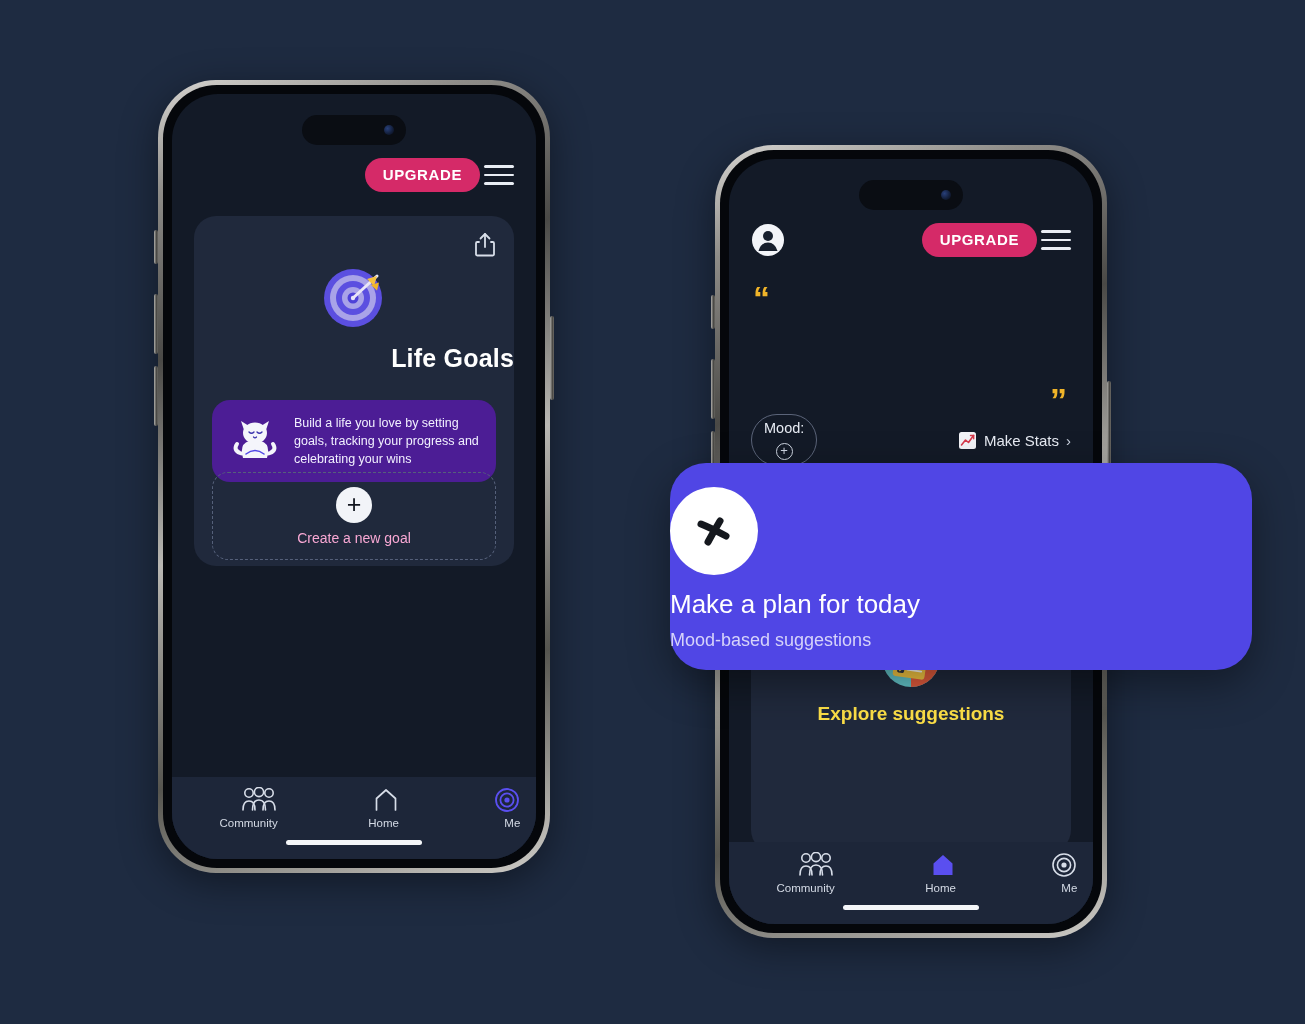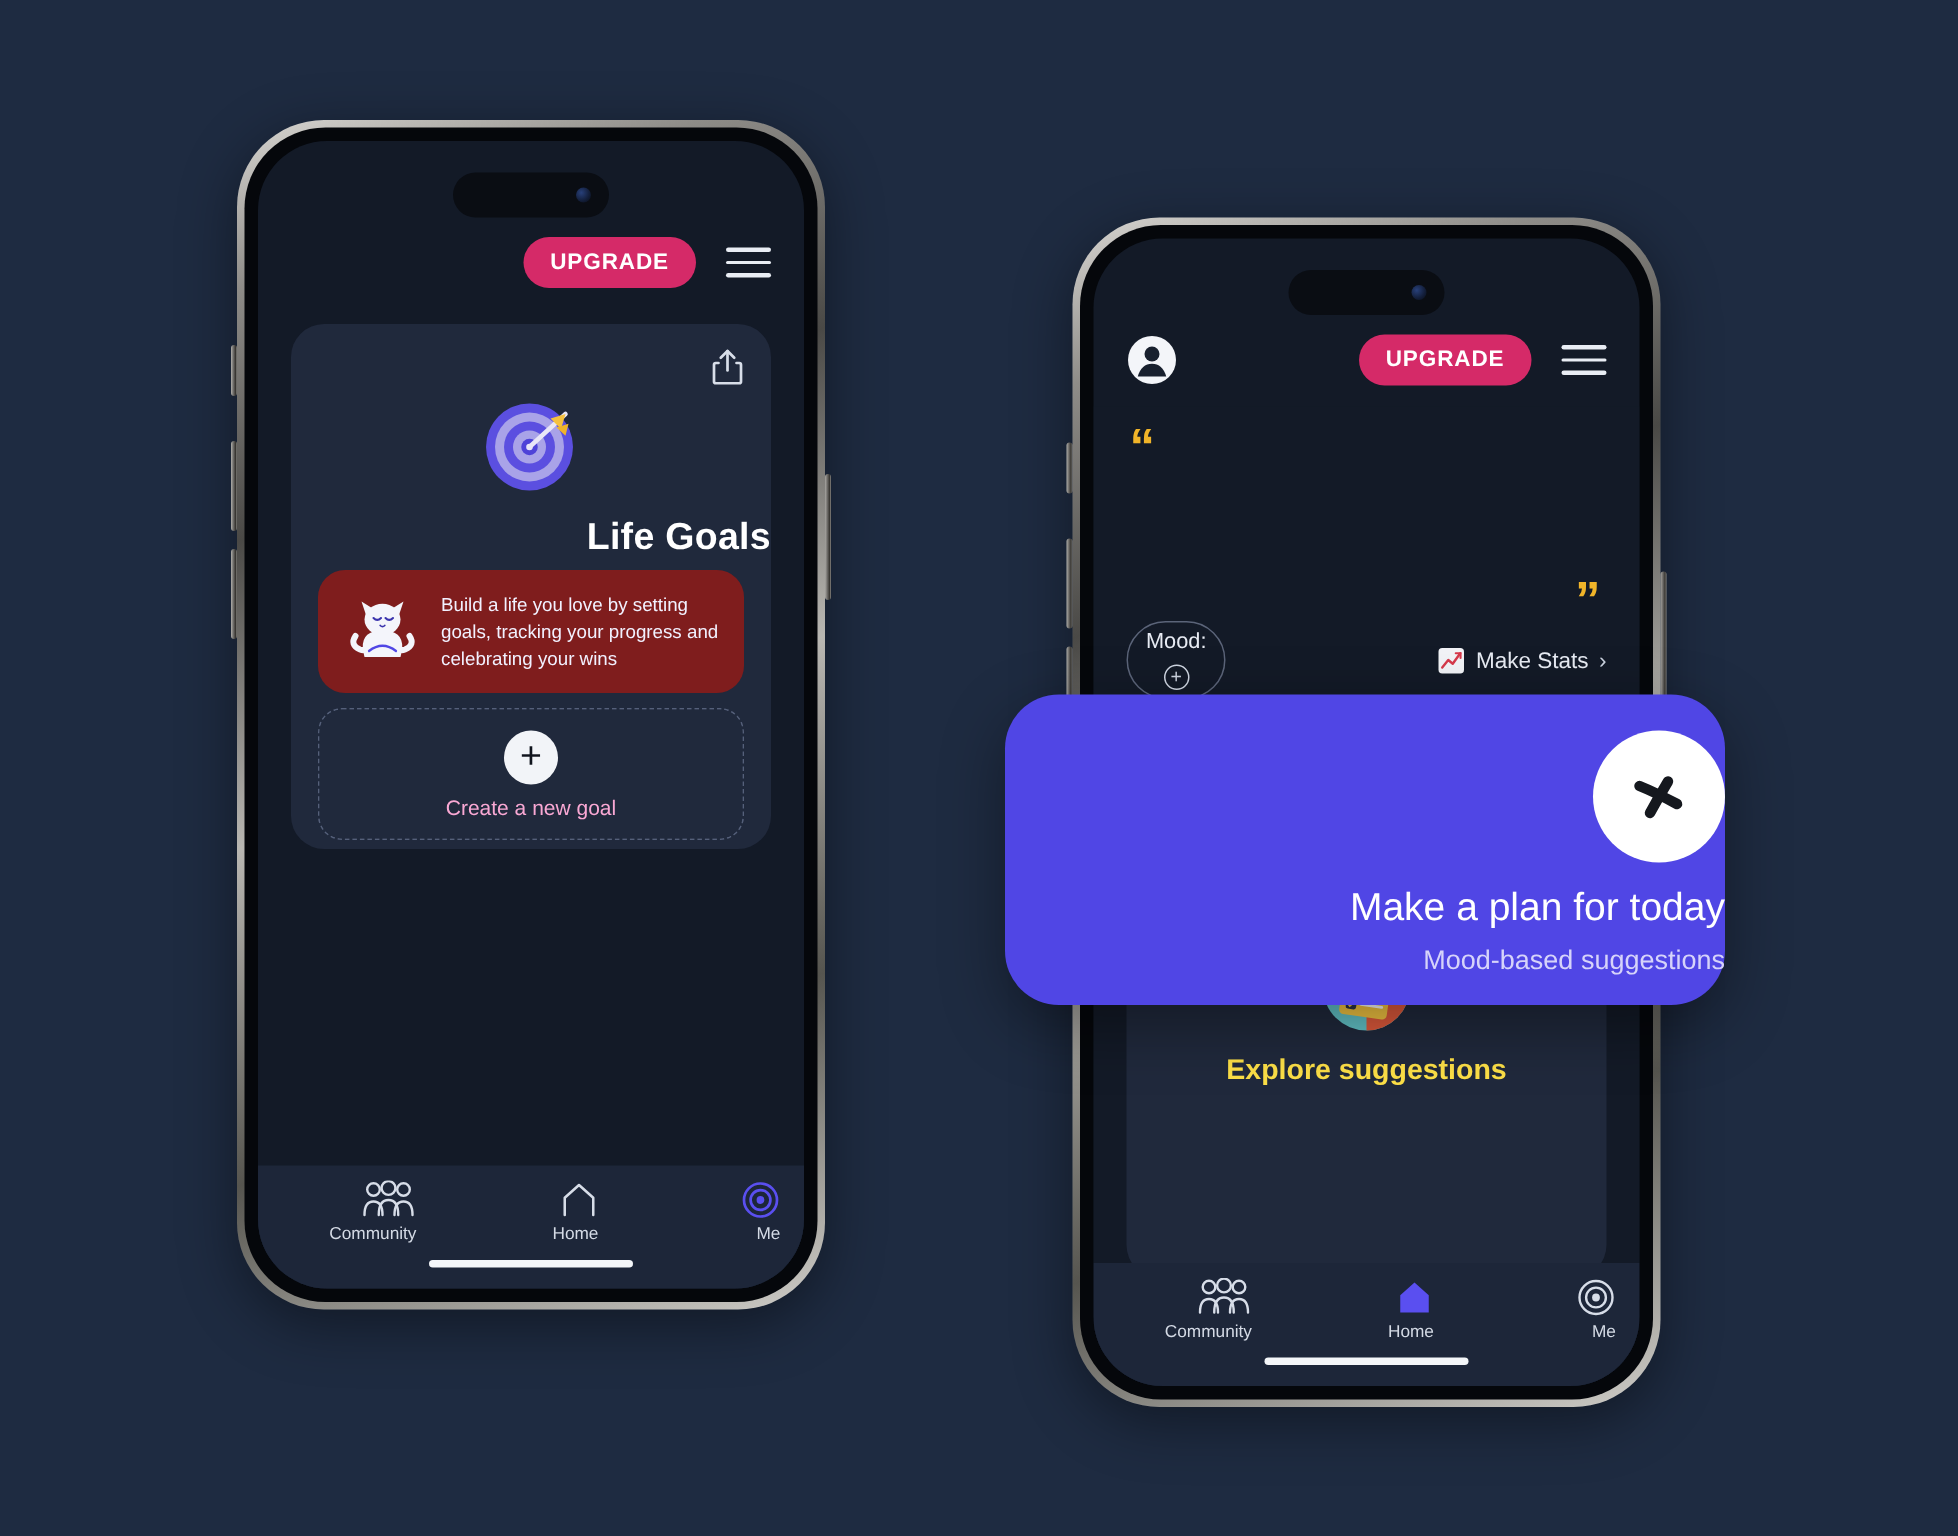--- a/index.html
+++ b/index.html
@@ -57,21 +57,21 @@
   #phone1 .home-bar { bottom: 14px; width: 136px; }
 
   
   #phone2 { left: 715px; top: 145px; width: 392px; height: 793px; }
   #phone2 .island { top: 21px; width: 104px; height: 30px; }
   #phone2 .home-bar { bottom: 14px; width: 136px; }
 
   
   .app-header {
     position: absolute; left: 0; right: 0; top: 50px;
-    height: 62px; display: flex; align-items: center; gap: 20px;
+    height: 62px; display: flex; align-items: center; gap: 4px;
     padding: 0 22px;
   }
   .spacer { flex: 1; }
   .upgrade-btn {
     background: #d52a68; color: #fff;
     font-size: 15px; font-weight: bold; letter-spacing: .6px;
     border: none; border-radius: 999px;
     padding: 8px 18px 9px; cursor: pointer;
   }
   .hamburger { width: 30px; display: flex; flex-direction: column; gap: 6px; cursor: pointer; }
@@ -88,22 +88,22 @@
   .share-icon { position: absolute; right: 18px; top: 16px; width: 22px; height: 26px; cursor: pointer; }
   .target-emoji {
     position: absolute; left: 50%; top: 48px; transform: translateX(-50%);
     width: 66px; height: 66px;
   }
   .goal-title {
     position: absolute; left: 0; right: 0; top: 128px; text-align: right;
     color: #ffffff; font-size: 25px; font-weight: bold; letter-spacing: .2px;
   }
   .promo {
-    position: absolute; left: 18px; right: 18px; top: 164px;
-    background: #7f1d1d; border-radius: 18px;
+    position: absolute; left: 18px; right: 18px; top: 184px;
+    background: #4c1d95; border-radius: 18px;
     display: flex; align-items: center; gap: 12px; padding: 14px 16px;
   }
   .cat-illustration { width: 54px; height: 54px; flex: 0 0 54px; }
   .promo-text { color: #f2f1ff; font-size: 12.5px; line-height: 1.45; }
   .create-goal {
     position: absolute; left: 18px; right: 18px; top: 256px; height: 88px;
     border: 1.6px dashed #55607a; border-radius: 16px;
     display: flex; flex-direction: column; align-items: center; justify-content: center;
     gap: 7px; cursor: pointer;
   }
@@ -172,23 +172,23 @@
   .explore-card {
     position: absolute; left: 22px; right: 22px; top: 330px; bottom: 72px;
     background: #20293c; border-radius: 22px;
     display: flex; flex-direction: column; align-items: center; padding-top: 26px; gap: 14px;
   }
   .explore-icon { width: 62px; height: 62px; }
   .explore-title { color: #fde047; font-size: 19px; font-weight: bold; }
 
   
   .plan-overlay {
-    position: absolute; left: 670px; top: 463px; width: 480px; height: 207px;
+    position: absolute; left: 670px; top: 463px; width: 582px; height: 207px;
     background: #5046e5; border-radius: 36px;
-    display: flex; flex-direction: column; align-items: flex-end;
+    display: flex; flex-direction: column; align-items: flex-start;
     padding-top: 24px; gap: 10px;
     box-shadow: 0 14px 42px rgba(0,0,0,.38);
     z-index: 40;
   }
   .plan-icon-circle {
     width: 88px; height: 88px; border-radius: 50%; background: #ffffff;
     display: flex; align-items: center; justify-content: center;
   }
   .plan-title { color: #ffffff; font-size: 26px; font-weight: normal; margin-top: 4px; }
   .plan-sub { color: #d6d3fa; font-size: 18px; }

